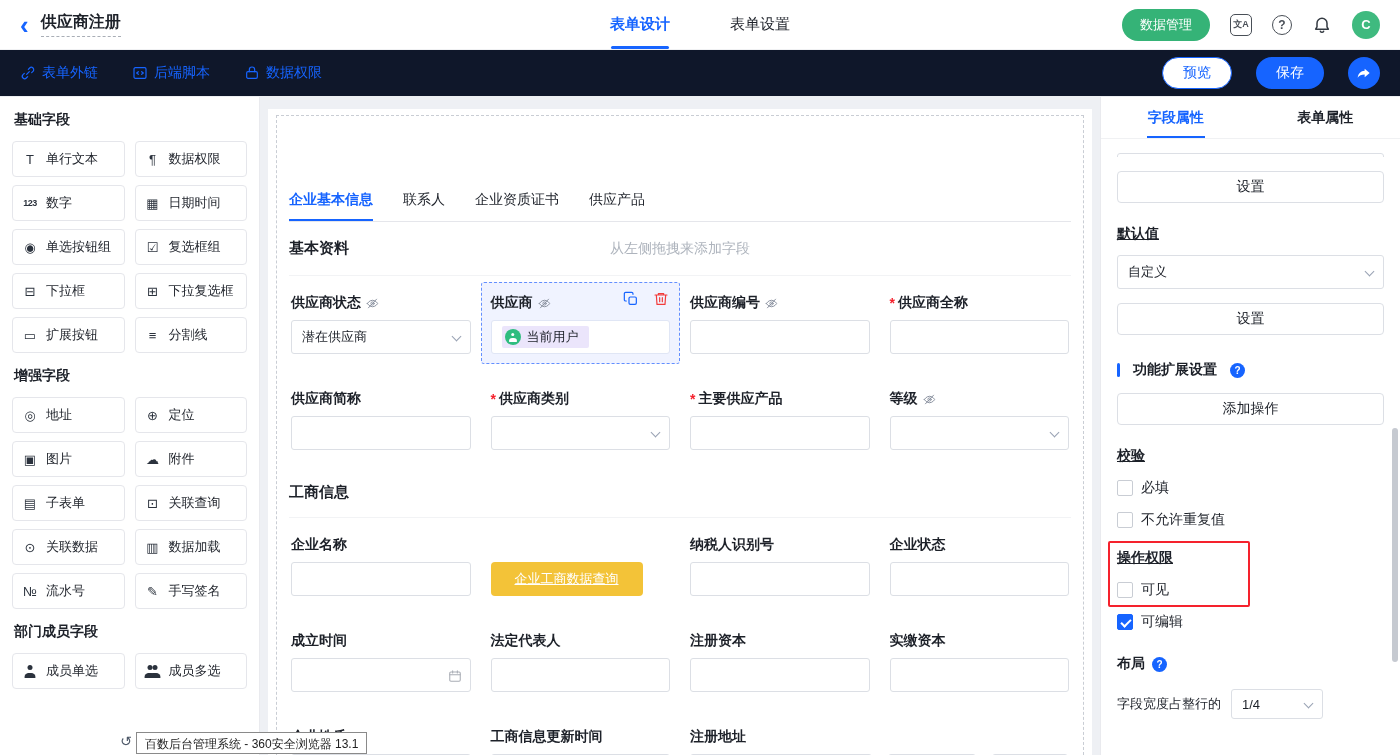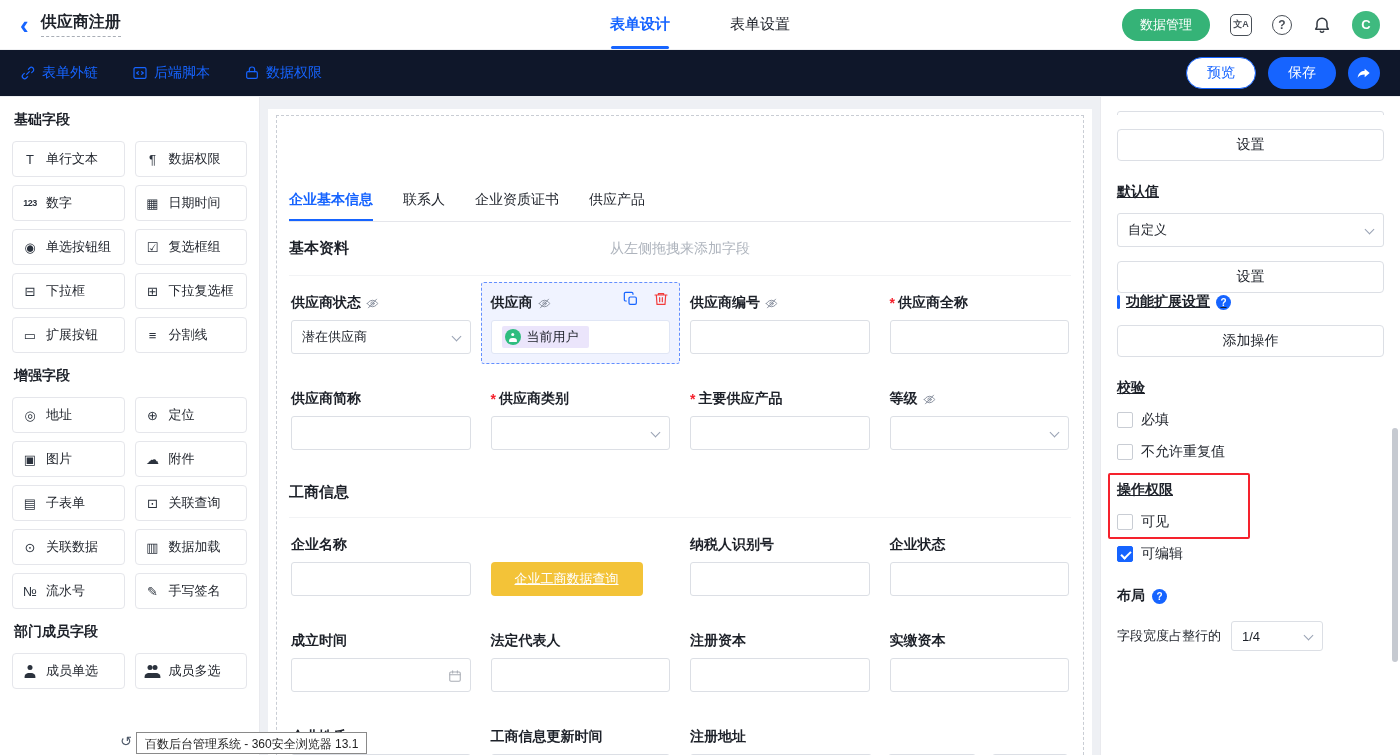--- a/index.html
+++ b/index.html
@@ -19,21 +19,21 @@
   .hdr-right { margin-left:auto; display:flex; align-items:center; gap:20px; }
   .pill { background:#35b377; color:#fff; font-size:13px; padding:7px 18px; border-radius:16px; cursor:pointer; }
   .sq-ico { width:22px; height:22px; border:1.5px solid #494f57; border-radius:5px; display:flex; align-items:center; justify-content:center; font-size:9px; font-weight:700; color:#494f57; cursor:pointer; }
   .circ-ico { width:20px; height:20px; border:1.5px solid #494f57; border-radius:50%; display:flex; align-items:center; justify-content:center; font-size:12px; font-weight:700; color:#494f57; cursor:pointer; }
   .bell { color:#343a42; cursor:pointer; }
   .avatar { width:28px; height:28px; border-radius:50%; background:#3fba7f; color:#fff; font-size:13px; font-weight:700; display:flex; align-items:center; justify-content:center; cursor:pointer; }
 
   
   .subbar { height:47px; display:flex; align-items:center; padding:0 20px; border-bottom:1px solid #edeff2; background:#0f172a; }
   .sublink { display:flex; align-items:center; gap:6px; color:#1664ff; font-size:14px; margin-right:34px; cursor:pointer; }
-  .sub-right { margin-left:auto; display:flex; align-items:center; gap:12px; }
+  .sub-right { margin-left:auto; display:flex; align-items:center; gap:24px; }
   .btn-outline { height:32px; padding:0 20px; border:1px solid #1664ff; color:#1664ff; background:#fff; border-radius:16px; font-size:14px; display:flex; align-items:center; cursor:pointer; }
   .btn-primary { height:32px; padding:0 20px; background:#1664ff; color:#fff; border-radius:16px; font-size:14px; display:flex; align-items:center; cursor:pointer; }
   .btn-circle { width:32px; height:32px; border-radius:50%; background:#1664ff; color:#fff; display:flex; align-items:center; justify-content:center; cursor:pointer; }
 
   
   .main { display:flex; height:658px; }
 
   
   .palette { width:260px; background:#fff; border-right:1px solid #e9eaee; padding:14px 12px 0; position:relative; overflow:hidden; flex:none; }
   .pal-title { font-size:14px; font-weight:700; margin:8px 2px 12px; }
@@ -90,21 +90,21 @@
   .props { width:300px; flex:none; background:#fff; border-left:1px solid #e9eaee; padding:0 16px; position:relative; overflow:hidden; }
   .prop-tabs { display:flex; margin:0 -16px; height:42px; border-bottom:1px solid #f0f1f3; }
   .prop-tab { flex:1; display:flex; align-items:center; justify-content:center; font-size:14px; font-weight:600; position:relative; cursor:pointer; }
   .prop-tab.active { color:#1664ff; }
   .prop-tab.active::after { content:""; position:absolute; left:50%; transform:translateX(-50%); bottom:0; width:58px; height:2px; background:#1664ff; }
   .clip { height:16px; overflow:hidden; margin-top:2px; }
   .clip .ctrl { margin-top:-18px; }
   .btn-plain { height:32px; border:1px solid #dcdfe5; border-radius:4px; background:#fff; display:flex; align-items:center; justify-content:center; font-size:14px; margin-top:14px; cursor:pointer; }
   .plabel { font-size:14px; font-weight:700; margin-top:22px;text-decoration:underline; }
   .props .ctrl { margin-top:12px; cursor:pointer; }
-  .ext-head { display:flex; align-items:center; gap:6px; font-size:14px; font-weight:700;text-decoration:underline; }
+  .ext-head { display:flex; align-items:center; gap:13px; margin-top:26px; font-size:14px; font-weight:700; }
   .vbar { width:3px; height:14px; background:#1664ff; border-radius:2px; }
   .q-circle { width:15px; height:15px; border-radius:50%; background:#1664ff; color:#fff; font-size:10px; font-weight:700; display:flex; align-items:center; justify-content:center; cursor:pointer; }
   .chk-row { display:flex; align-items:center; gap:8px; margin-top:14px; font-size:14px; }
   .chk { width:16px; height:16px; border:1px solid #c9cdd4; border-radius:2px; background:#fff; flex:none; cursor:pointer; position:relative; }
   .chk.checked { background:#1664ff; border-color:#1664ff; }
   .chk.checked::after { content:""; position:absolute; left:5px; top:2px; width:4px; height:8px; border-right:2px solid #fff; border-bottom:2px solid #fff; transform:rotate(45deg); }
   .perm-wrap { position:relative; margin-top:20px; }
   .red-box { position:absolute; left:-9px; top:-8px; width:142px; height:66px; border:2px solid #f5222d; border-radius:2px; pointer-events:none; }
   .layout-head { display:flex; align-items:center; gap:7px; margin-top:24px; font-size:14px; font-weight:700; }
   .layout-row { display:flex; align-items:center; gap:10px; margin-top:16px; font-size:13px; }
@@ -509,20 +509,24 @@
               <div class="ctrl select w3"></div>
             </div>
           </div>
         </div>
 
       </div>
     </div>
   </div>
 
   <div class="props">
+    <div class="prop-tabs">
+      <div class="prop-tab active">字段属性</div>
+      <div class="prop-tab">表单属性</div>
+    </div>
 
     <div class="clip">
       <div class="ctrl select"></div>
     </div>
     <div class="btn-plain">设置</div>
 
     <div class="plabel">默认值</div>
     <div class="ctrl select">
         <span>自定义</span>
         <span class="chev"></span>

